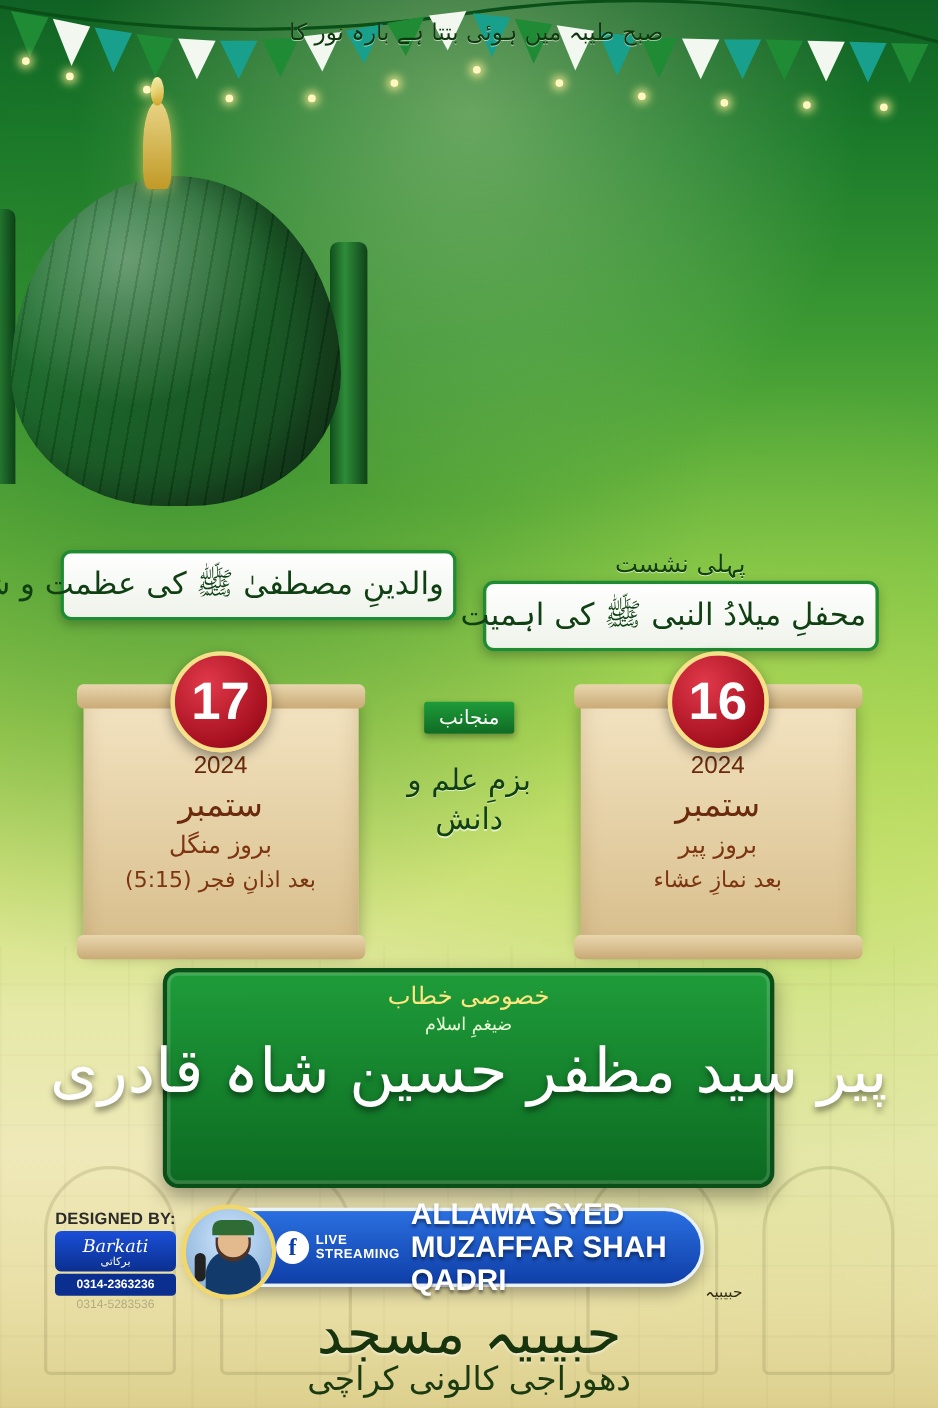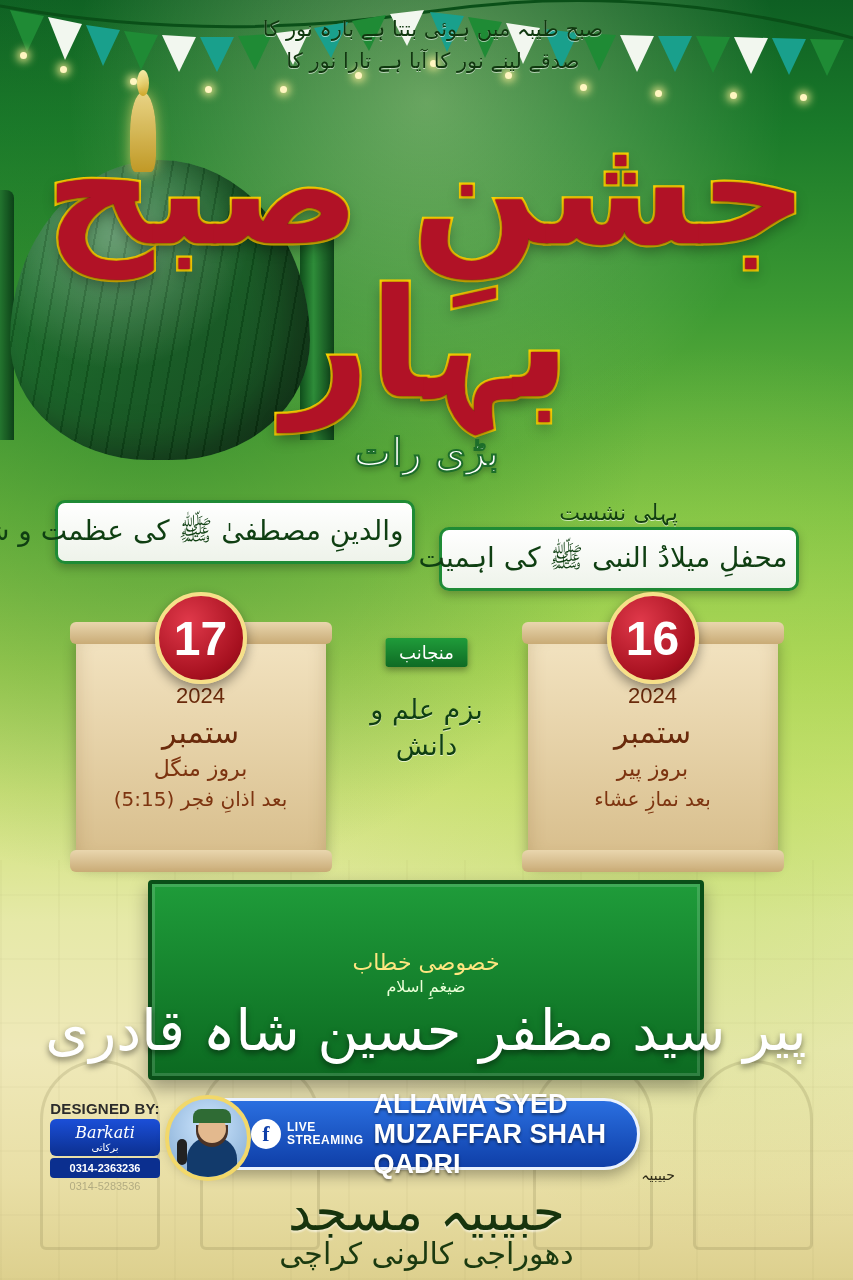--- a/index.html
+++ b/index.html
@@ -205,23 +205,23 @@
   .mid-text {
     direction: rtl; font-family:"DejaVu Sans", sans-serif;
     font-size: 27px; color:#0f3f12; line-height:1.35;
     text-shadow: 0 1px 0 rgba(255,255,255,.6);
   }
 
   
   .speaker-panel {
     position:absolute; left:148px; top:880px; width:556px; height:200px;
     background: linear-gradient(180deg,#1f9c3a,#0c6a21);
-    border: 4px solid #0a4f18; border-radius: 4px;
+    border: 4px solid #0a4f18; border-radius: 14px;
     box-shadow: 0 8px 18px rgba(0,0,0,.35), inset 0 0 0 3px rgba(255,255,255,.15);
-    display:flex; flex-direction:column; align-items:center; justify-content:flex-end;
+    display:flex; flex-direction:column; align-items:center; justify-content:flex-start;
     direction: rtl; padding: 10px;
   }
   .speaker-kicker {
     font-family:"DejaVu Sans", sans-serif; font-size: 22px; color:#ffe680;
     margin-bottom: 2px; white-space:nowrap;
   }
   .speaker-pre {
     font-family:"DejaVu Sans", sans-serif; font-size: 16px; color:#eaffd8;
     white-space:nowrap;
   }
@@ -382,27 +382,22 @@
     <div class="bulb" style="left:505px; top:72px;"></div>
     <div class="bulb" style="left:580px; top:84px;"></div>
     <div class="bulb" style="left:655px; top:90px;"></div>
     <div class="bulb" style="left:730px; top:92px;"></div>
     <div class="bulb" style="left:800px; top:94px;"></div>
     <div class="bulb" style="left:20px; top:52px;"></div>
   </div>
 
   <div class="couplet">
     <div>صبح طیبہ میں ہوئی بتتا ہے بارہ نور کا</div>
-    <div>صدقے لینے نور کا آیا ہے تارا نور کا</div>
-  </div>
-
-  <div class="title-block">
-    <div class="title-main">جشنِ صبح بہار</div>
-    <div class="title-sub">بڑی رات</div>
-  </div>
+  </div>
+
 
   <div class="sessions">
     <div class="session">
       <div class="session-tag">پہلی نشست</div>
       <div class="session-box">
         <div class="session-text">محفلِ میلادُ النبی ﷺ کی اہمیت</div>
       </div>
     </div>
     <div class="session">
       <div class="session-box">

